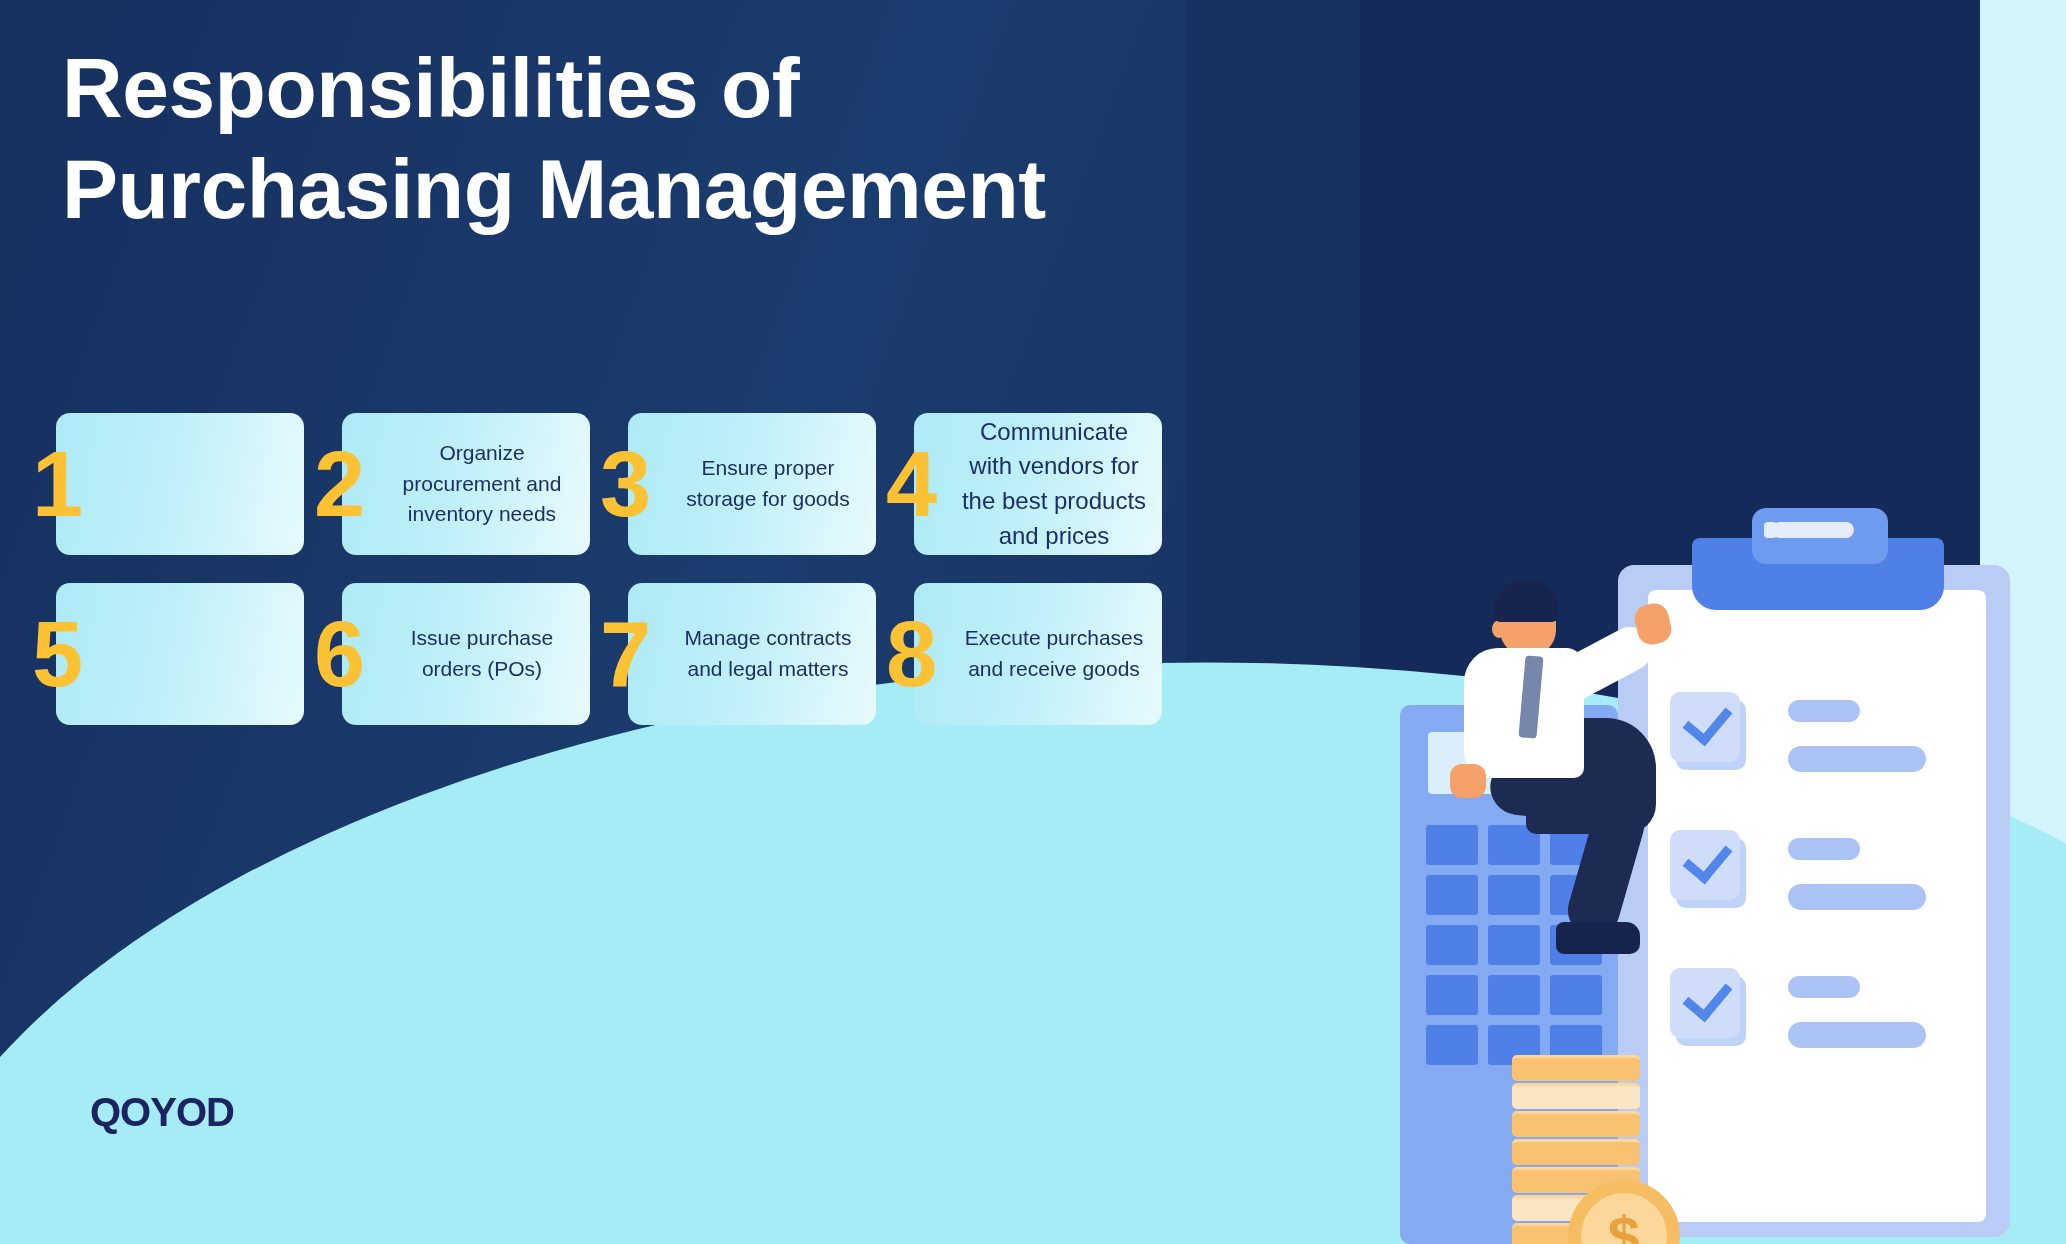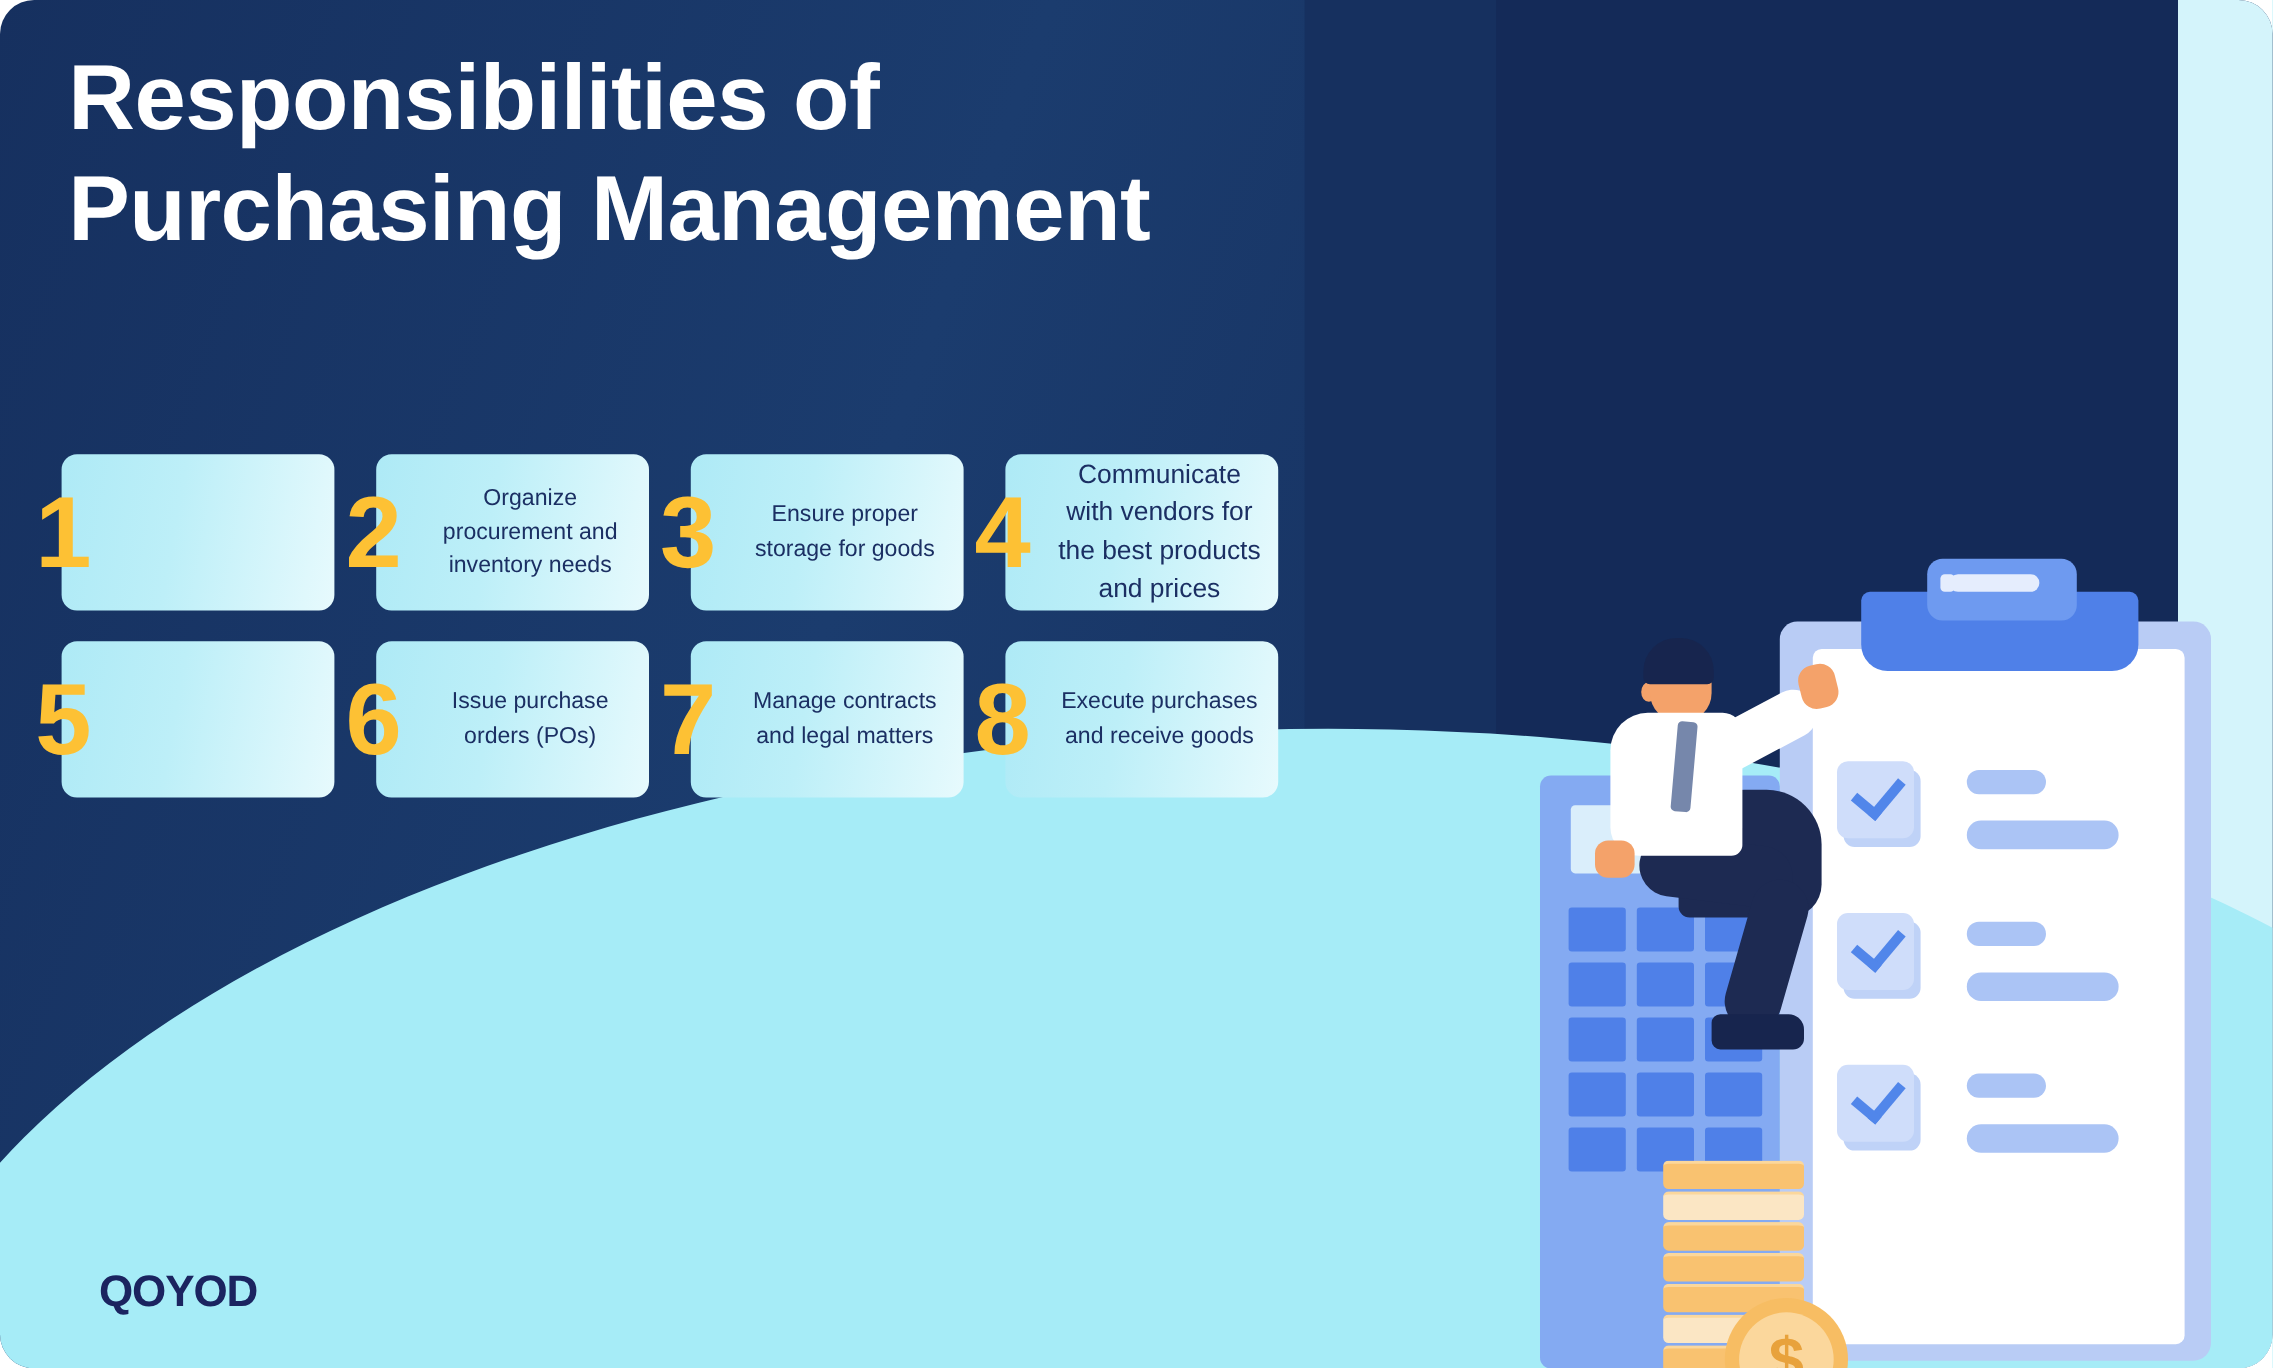--- a/index.html
+++ b/index.html
@@ -4,21 +4,20 @@
 <style>
   * { margin:0; padding:0; box-sizing:border-box; }
   html,body{
     width:2066px; height:1244px; overflow:hidden;
     font-family:"Liberation Sans", sans-serif;
   }
   #stage{
     position:relative; width:2066px; height:1244px;
     background:linear-gradient(110deg,#16305f 0%,#1b3c6e 38%,#16305f 72%,#122a55 100%);
     overflow:hidden;
-    border-radius:31px;
   }
 
   
   #bottom-curve{
     position:absolute; left:-120px; bottom:-420px;
     width:2500px; height:1000px;
     background:#a6ecf7;
     border-radius:50% 50% 0 0 / 62% 62% 0 0;
     transform:rotate(-2.2deg);
   }
@@ -77,21 +76,21 @@
     color:#fdc134;
     font-size:92px; line-height:1;
     font-weight:800;
     z-index:3;
   }
   .card:nth-child(1) .card-num,
   .card:nth-child(5) .card-num{ left:-24px; }
 
   
   #logo{
-    position:absolute; left:90px; top:1152px;
+    position:absolute; left:90px; top:1090px;
     color:#1b2460;
     font-size:40px; font-weight:800; letter-spacing:-1px;
   }
 
   
   #illustration{
     position:absolute; left:1400px; top:480px;
     width:666px; height:764px;
   }
   

